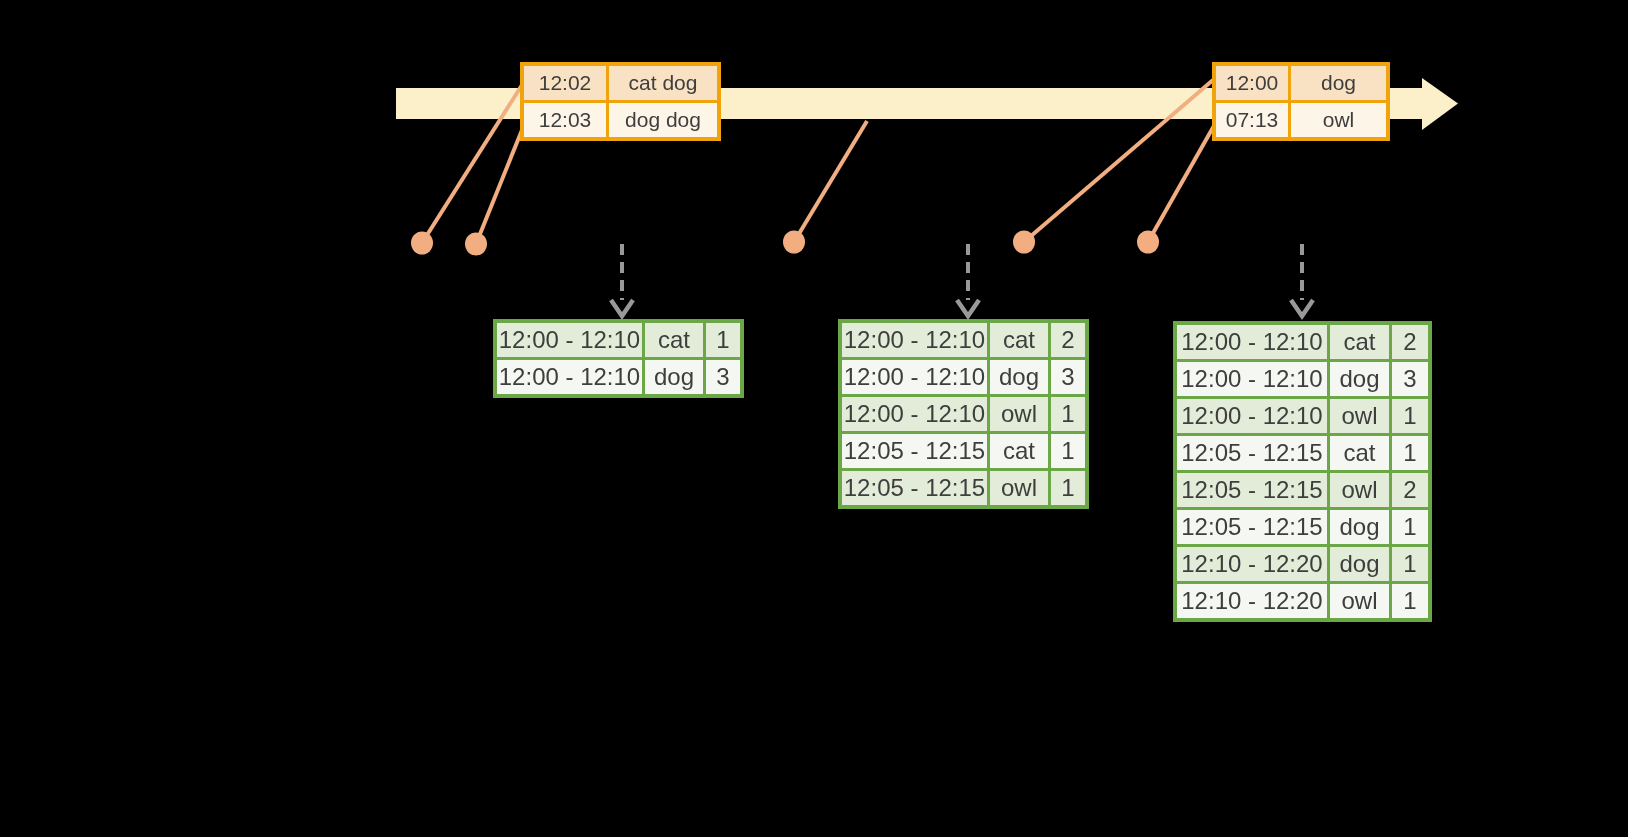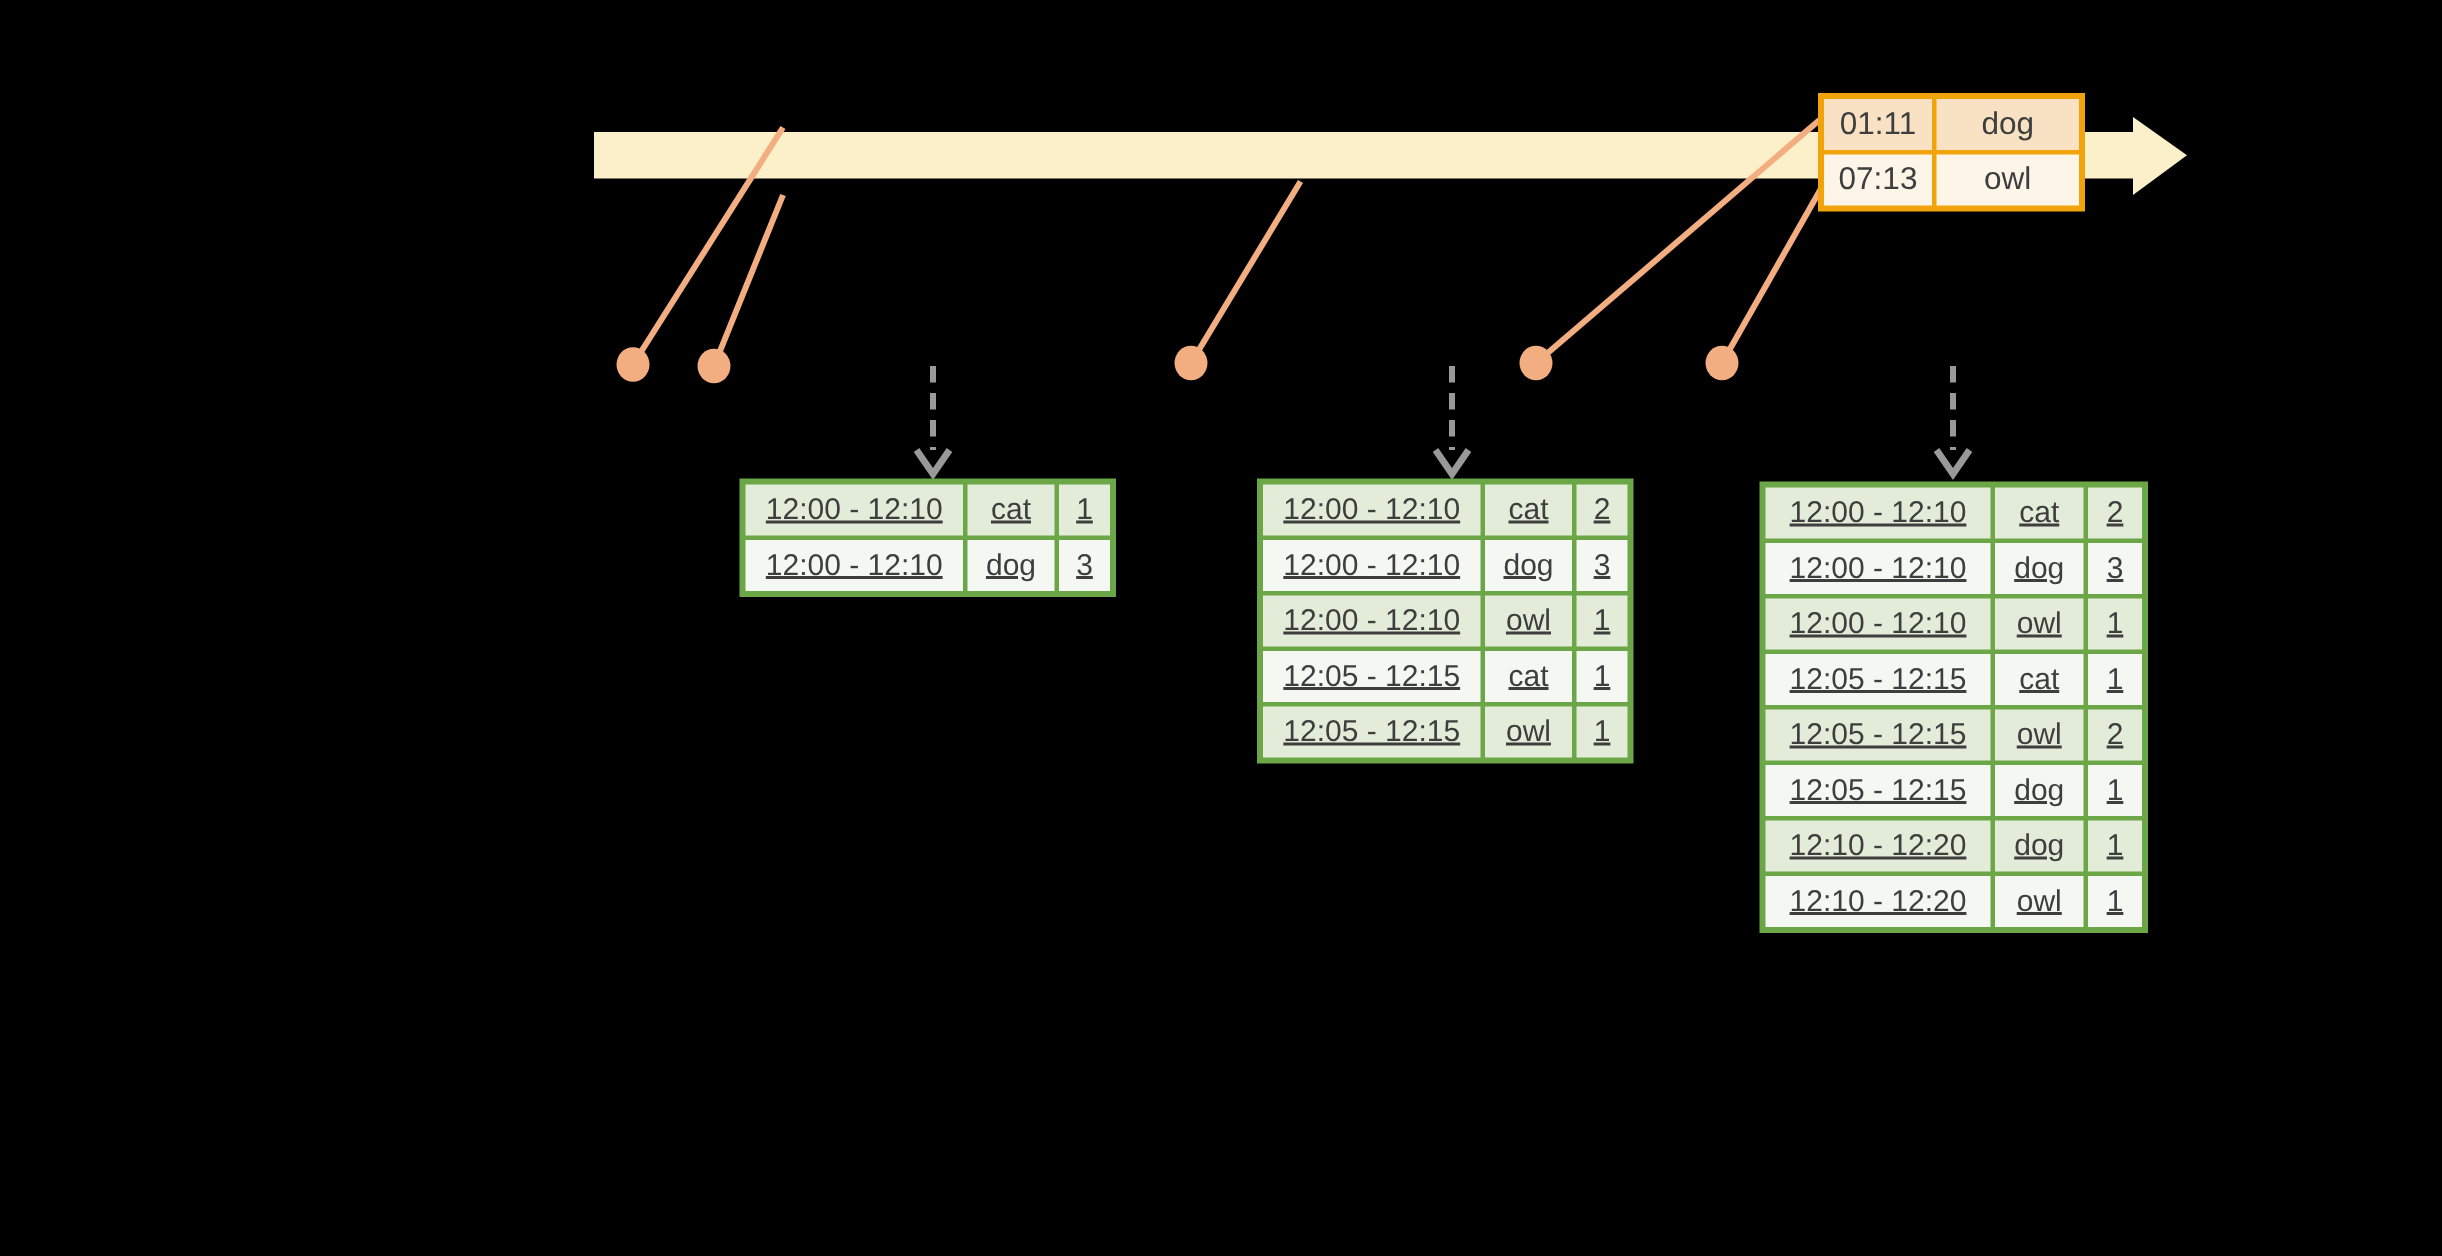--- a/index.html
+++ b/index.html
@@ -4,21 +4,21 @@
 <style>
   html,body{margin:0;padding:0;background:#000;}
   #stage{position:relative;width:1628px;height:837px;background:#000;overflow:hidden;
          font-family:"Liberation Sans", sans-serif;color:#3e3e3e;}
   #overlay{position:absolute;left:0;top:0;}
   .etable{position:absolute;display:grid;gap:3px;padding:4px;background:#F0A30B;}
   .etable .cell{display:flex;align-items:center;justify-content:center;font-size:21px;}
   .etable .dark{background:#F9E2C4;}
   .etable .light{background:#FDF5E8;}
   .rtable{position:absolute;display:grid;gap:3px;padding:4px;background:#6CA747;}
-  .rtable .cell{display:flex;align-items:center;justify-content:center;font-size:20px;text-decoration:underline;}
+  .rtable .cell{display:flex;align-items:center;justify-content:center;font-size:24px;}
   .rtable .odd{background:#E2ECD8;}
   .rtable .even{background:#F5F8F2;}
 </style>
 </head>
 <body>
 
 <div id="stage">
 
   <svg id="overlay" width="1628" height="837" viewBox="0 0 1628 837">
 
@@ -44,24 +44,30 @@
     <g stroke="#999999" fill="none">
       <line x1="622" y1="244" x2="622" y2="300" stroke-width="4" stroke-dasharray="11,7"></line>
       <polyline points="611,300 622,316 633,300" stroke-width="4.5"></polyline>
       <line x1="968" y1="244" x2="968" y2="300" stroke-width="4" stroke-dasharray="11,7"></line>
       <polyline points="957,300 968,316 979,300" stroke-width="4.5"></polyline>
       <line x1="1302" y1="244" x2="1302" y2="300" stroke-width="4" stroke-dasharray="11,7"></line>
       <polyline points="1291,300 1302,316 1313,300" stroke-width="4.5"></polyline>
     </g>
   </svg>
 
+  <div class="etable" style="left:520px;top:62px;grid-template-columns:82px 108px;grid-auto-rows:34px;">
+    <div class="cell dark">12:02</div>
+    <div class="cell dark">cat dog</div>
+    <div class="cell light">12:03</div>
+    <div class="cell light">dog dog</div>
+  </div>
 
 
   <div class="etable" style="left:1212px;top:62px;grid-template-columns:72px 95px;grid-auto-rows:34px;">
-    <div class="cell dark">01:11</div>
+    <div class="cell dark">12:00</div>
     <div class="cell dark">dog</div>
     <div class="cell light">07:13</div>
     <div class="cell light">owl</div>
   </div>
 
   <div class="rtable" style="left:493px;top:319px;grid-template-columns:145px 58px 34px;grid-auto-rows:34px;">
     <div class="cell odd">12:00 - 12:10</div>
     <div class="cell odd">cat</div>
     <div class="cell odd">1</div>
     <div class="cell even">12:00 - 12:10</div>

